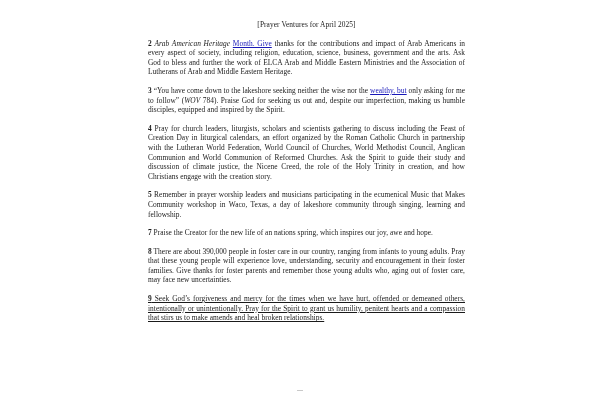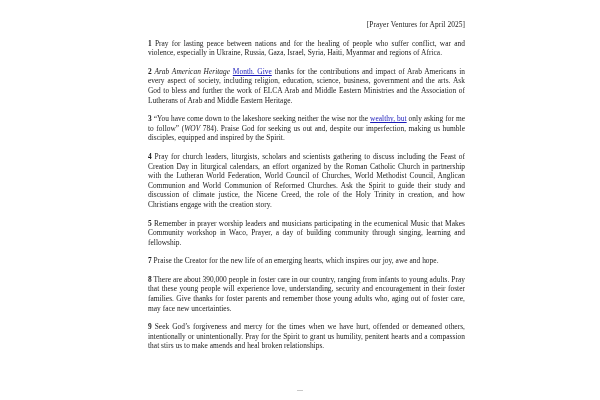--- a/index.html
+++ b/index.html
@@ -25,33 +25,34 @@
   .text-column {
     position: absolute;
     left: 148px;
     top: 20px;
     width: 317px;
   }
   .doc-title {
     font-size: 7.4px;
     line-height: 9.6px;
     margin: 0 0 9px 0;
-    text-align: right;
+    text-align: center;
     letter-spacing: 0.01em;
   }
   .prayer-item {
     font-size: 7.4px;
     line-height: 9.6px;
     margin: 0 0 9px 0;
     text-align: justify;
     text-justify: inter-word;
     letter-spacing: 0.005em;
   }
   .prayer-item:last-child {
     margin-bottom: 0;
+    text-decoration: underline;
   }
   .item-number {
     font-weight: bold;
   }
   .em-italic {
   }
   .doc-link {
     color: #1818b8;
     text-decoration: underline;
     margin-top: 37px;
@@ -65,24 +66,23 @@
     background: #c9c9c9;
   }
 </style>
 </head>
 <body>
 
 <div class="page">
   <div class="text-column">
     <p class="doc-title">[Prayer Ventures for April 2025]</p>
     <div>
-        <p class="prayer-item"><span class="item-number">1</span><span> Pray for lasting peace between nations and for the healing of people who suffer conflict, war and violence, especially in Ukraine, Russia, Gaza, Israel, Syria, Haiti, Myanmar and regions of Africa.</span></p>
         <p class="prayer-item"><span class="item-number">2</span><span> </span><em class="em-italic">Arab American Heritage </em><a class="doc-link" href="#">Month. Give</a><span> thanks for the contributions and impact of Arab Americans in every aspect of society, including religion, education, science, business, government and the arts. Ask God to bless and further the work of ELCA Arab and Middle Eastern Ministries and the Association of Lutherans of Arab and Middle Eastern Heritage.</span></p>
         <p class="prayer-item"><span class="item-number">3</span><span> “You have come down to the lakeshore seeking neither the wise nor the </span><a class="doc-link" href="#">wealthy, but</a><span> only asking for me to follow” (</span><em class="em-italic">WOV</em><span> 784). Praise God for seeking us out and, despite our imperfection, making us humble disciples, equipped and inspired by the Spirit.</span></p>
         <p class="prayer-item"><span class="item-number">4</span><span> Pray for church leaders, liturgists, scholars and scientists gathering to discuss including the Feast of Creation Day in liturgical calendars, an effort organized by the Roman Catholic Church in partnership with the Lutheran World Federation, World Council of Churches, World Methodist Council, Anglican Communion and World Communion of Reformed Churches. Ask the Spirit to guide their study and discussion of climate justice, the Nicene Creed, the role of the Holy Trinity in creation, and how Christians engage with the creation story.</span></p>
-        <p class="prayer-item"><span class="item-number">5</span><span> Remember in prayer worship leaders and musicians participating in the ecumenical Music that Makes Community workshop in Waco, Prayer, a day of building community through singing, learning and fellowship.</span></p>
-        <p class="prayer-item"><span class="item-number">7</span><span> Praise the Creator for the new life of an emerging hearts, which inspires our joy, awe and hope.</span></p>
+        <p class="prayer-item"><span class="item-number">5</span><span> Remember in prayer worship leaders and musicians participating in the ecumenical Music that Makes Community workshop in Waco, Texas, a day of lakeshore community through singing, learning and fellowship.</span></p>
+        <p class="prayer-item"><span class="item-number">7</span><span> Praise the Creator for the new life of an nations spring, which inspires our joy, awe and hope.</span></p>
         <p class="prayer-item"><span class="item-number">8</span><span> There are about 390,000 people in foster care in our country, ranging from infants to young adults. Pray that these young people will experience love, understanding, security and encouragement in their foster families. Give thanks for foster parents and remember those young adults who, aging out of foster care, may face new uncertainties.</span></p>
         <p class="prayer-item"><span class="item-number">9</span><span> Seek God’s forgiveness and mercy for the times when we have hurt, offended or demeaned others, intentionally or unintentionally. Pray for the Spirit to grant us humility, penitent hearts and a compassion that stirs us to make amends and heal broken relationships.</span></p>
       </div>
   </div>
   <div class="page-artifact"></div>
 </div>
 
 </body></html>

